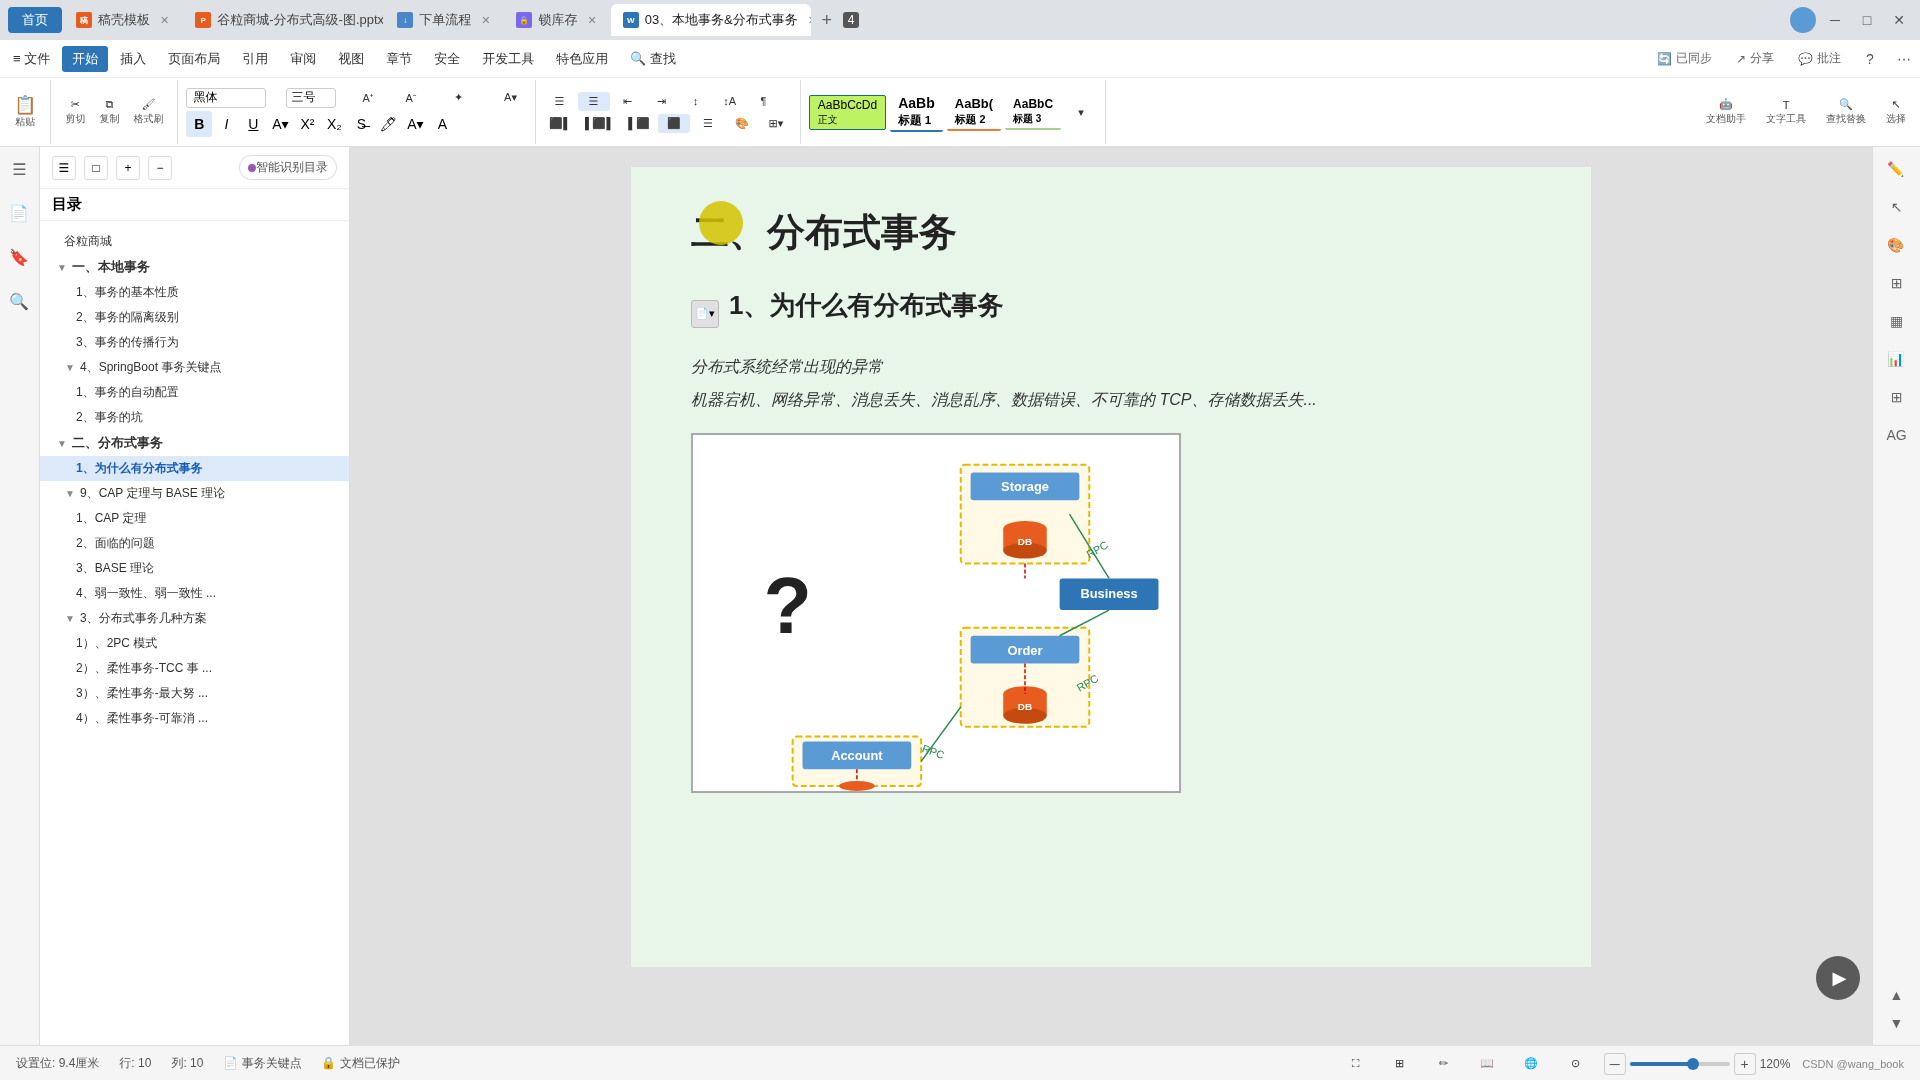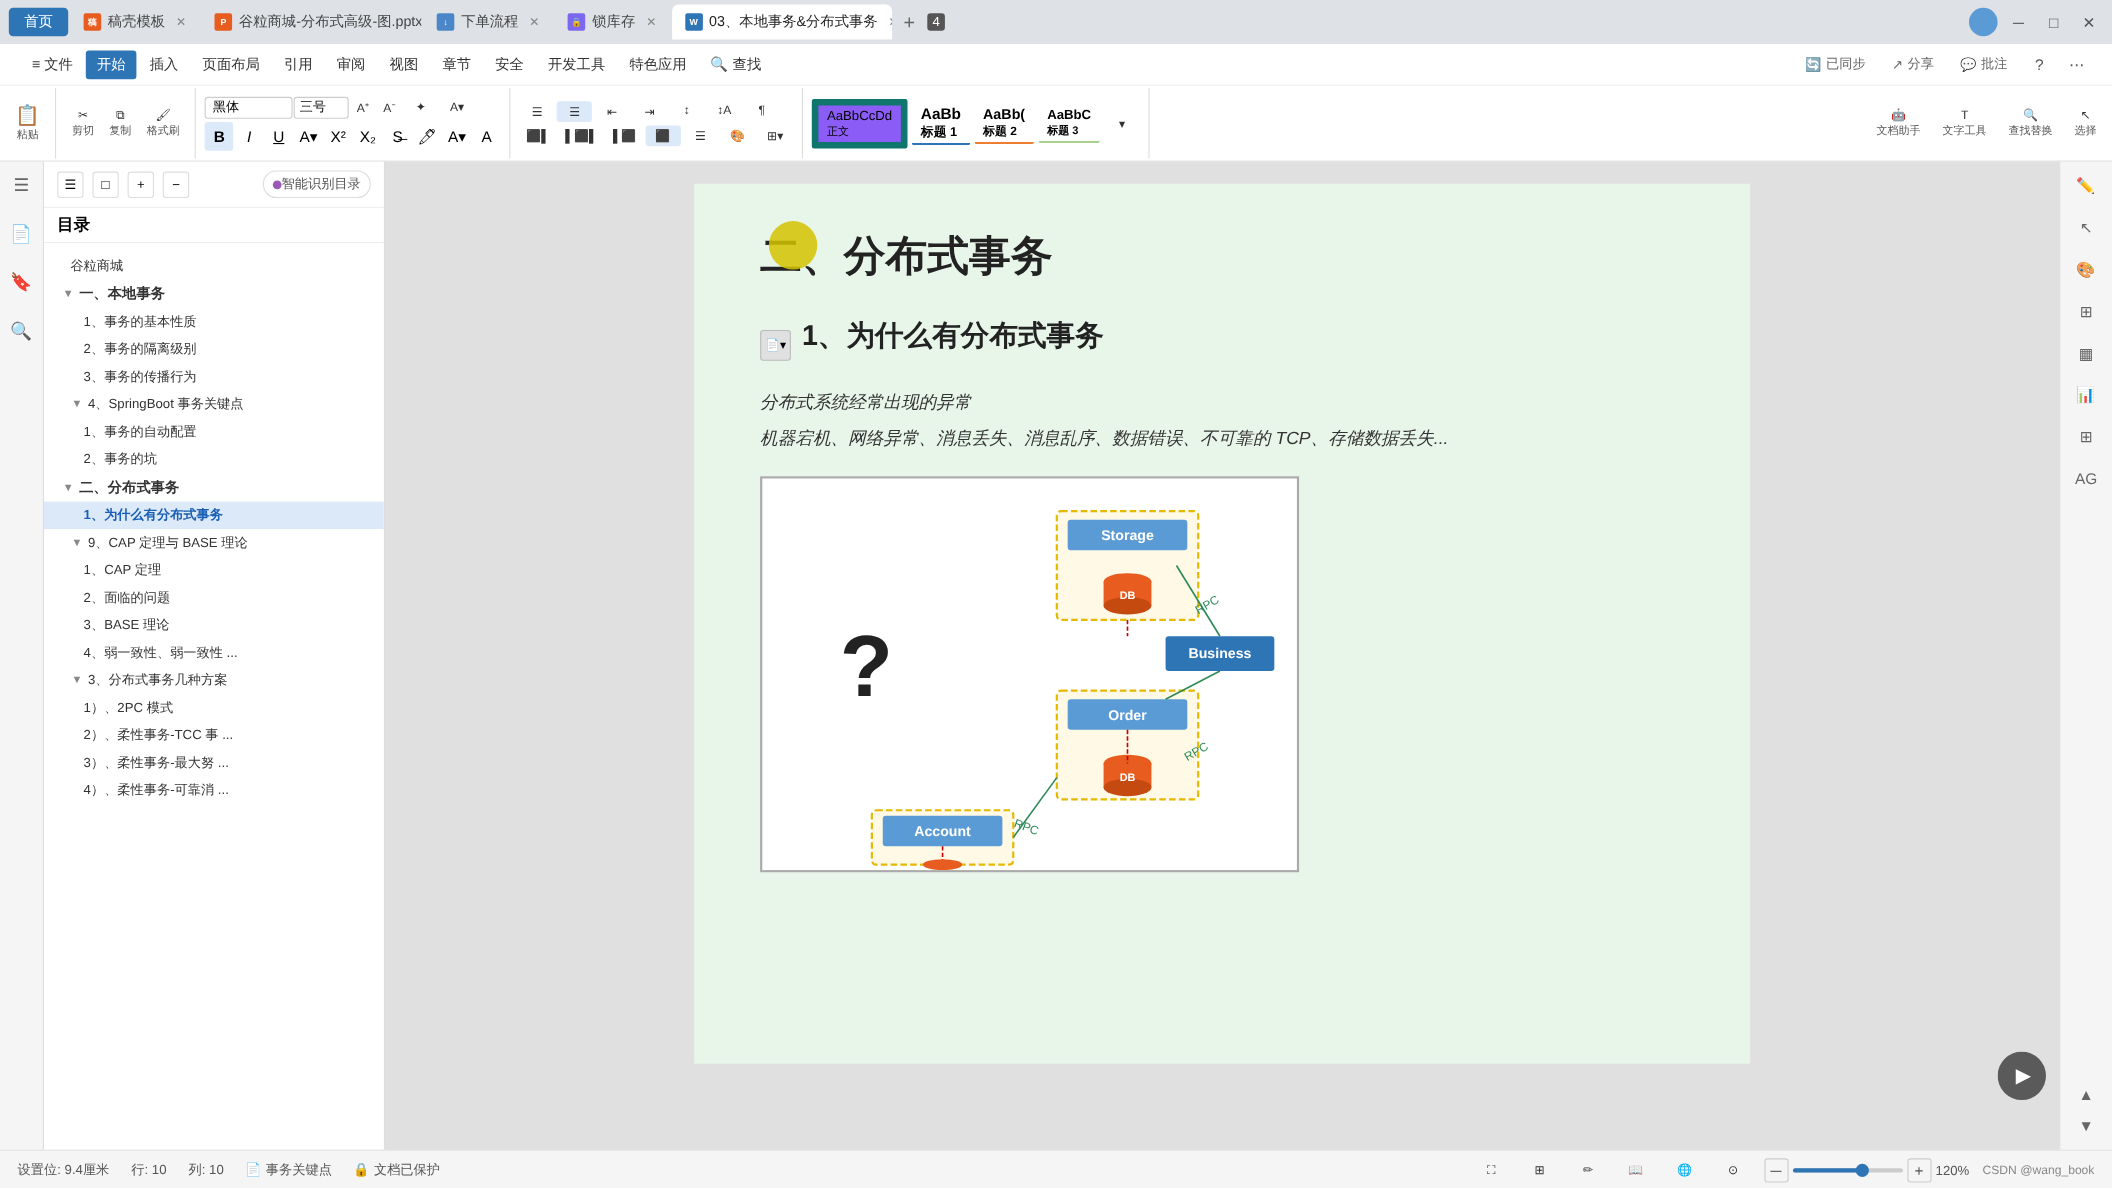--- a/index.html
+++ b/index.html
@@ -23,38 +23,38 @@
     .tab-icon.doc { background: #2e75b6; color: #fff; font-size: 8px; display: flex; align-items: center; justify-content: center; font-weight: bold; }
     .tab-add { width: 28px; height: 28px; display: flex; align-items: center; justify-content: center; font-size: 18px; color: #666; cursor: pointer; }
     .tab-count { background: #555; color: #fff; border-radius: 3px; padding: 1px 5px; font-size: 12px; }
     .tab-controls { margin-left: auto; display: flex; align-items: center; gap: 6px; }
     .tab-btn { width: 26px; height: 26px; display: flex; align-items: center; justify-content: center; font-size: 14px; color: #555; cursor: pointer; border-radius: 3px; }
     .avatar { width: 26px; height: 26px; border-radius: 50%; background: #5b9bd5; display: flex; align-items: center; justify-content: center; font-size: 11px; color: #fff; }
     .home-tab { background: #2e75b6; color: #fff; border-radius: 4px; padding: 4px 14px; font-size: 13px; cursor: pointer; }
 
     
     .ribbon { background: #fff; border-bottom: 1px solid #ddd; }
-    .ribbon-menu { display: flex; align-items: center; height: 38px; padding: 0 19px; border-bottom: 1px solid #eee; gap: 2px; }
+    .ribbon-menu { display: flex; align-items: center; height: 38px; padding: 0 3px; border-bottom: 1px solid #eee; gap: 2px; }
     .menu-btn { padding: 4px 10px; font-size: 13px; cursor: pointer; border-radius: 3px; color: #333; }
     .menu-btn.active { background: #2e75b6; color: #fff; border-radius: 3px; }
     .ribbon-tools { display: flex; align-items: center; height: 68px; padding: 2px 8px; gap: 4px; }
     .tool-group { display: flex; align-items: center; gap: 2px; border-right: 1px solid #ddd; padding-right: 8px; margin-right: 4px; height: 100%; }
     .tool-btn { display: flex; flex-direction: column; align-items: center; justify-content: center; padding: 3px 6px; cursor: pointer; border-radius: 3px; font-size: 11px; color: #333; min-width: 32px; }
     .tool-btn-icon { font-size: 18px; line-height: 1; }
     .tool-label { font-size: 10px; color: #555; margin-top: 1px; }
     .font-selector { border: 1px solid #ccc; border-radius: 3px; padding: 2px 6px; font-size: 12px; width: 80px; }
     .size-selector { border: 1px solid #ccc; border-radius: 3px; padding: 2px 4px; font-size: 12px; width: 50px; }
     .style-btns { display: flex; gap: 1px; }
     .style-btn { width: 26px; height: 26px; display: flex; align-items: center; justify-content: center; border-radius: 3px; cursor: pointer; font-size: 14px; border: none; background: none; }
     .style-btn.active { background: #dce9f8; }
 
     
     .style-preview { display: flex; gap: 4px; align-items: center; }
     .style-tag { padding: 2px 8px; font-size: 12px; border-radius: 2px; cursor: pointer; }
-    .style-tag.normal { background: #8b5cf6; border: 6px solid #0f766e; }
+    .style-tag.normal { background: #bef264; border: 1px solid #0f766e; }
     .style-tag.h1 { font-size: 14px; font-weight: bold; border-bottom: 2px solid #2e75b6; }
     .style-tag.h2 { font-size: 13px; font-weight: bold; border-bottom: 2px solid #ed7d31; }
     .style-tag.h3 { font-size: 12px; font-weight: bold; border-bottom: 2px solid #a9d18e; }
 
     
     .right-tools { margin-left: auto; display: flex; align-items: center; gap: 8px; }
     .sync-btn { display: flex; align-items: center; gap: 4px; font-size: 12px; color: #666; cursor: pointer; padding: 3px 8px; }
 
     
     .main-layout { display: flex; height: calc(1080px - 40px - 38px - 68px - 36px); }
@@ -216,21 +216,21 @@
         <span class="tool-label">复制</span>
       </div>
       <div class="tool-btn">
         <span>🖌</span>
         <span class="tool-label">格式刷</span>
       </div>
     </div>
 
     <div class="tool-group">
       <div style="display:flex;flex-direction:column;gap:3px;">
-        <div style="display:flex;align-items:center;gap:1px;">
+        <div style="display:flex;align-items:center;gap:20px;">
           <input class="font-selector" type="text" value="黑体" style="">
           <input class="size-selector" type="text" value="三号" style="">
           <div class="tool-btn" style="min-width:20px;">A⁺</div>
           <div class="tool-btn" style="min-width:20px;">A⁻</div>
           <div class="tool-btn">✦</div>
           <div class="tool-btn">A▾</div>
         </div>
         <div class="style-btns">
           <button class="style-btn active" style="font-weight:bold;">B</button>
           <button class="style-btn" style="font-style:italic;">I</button>

